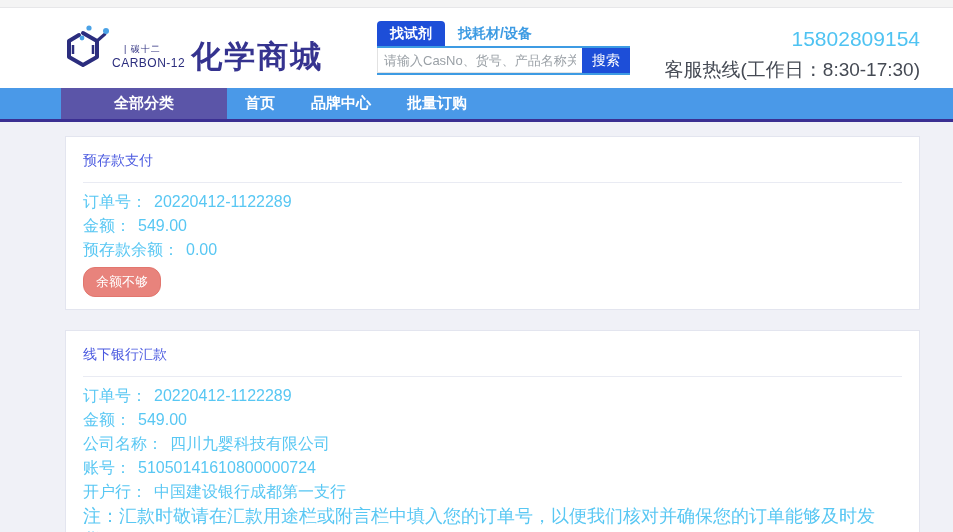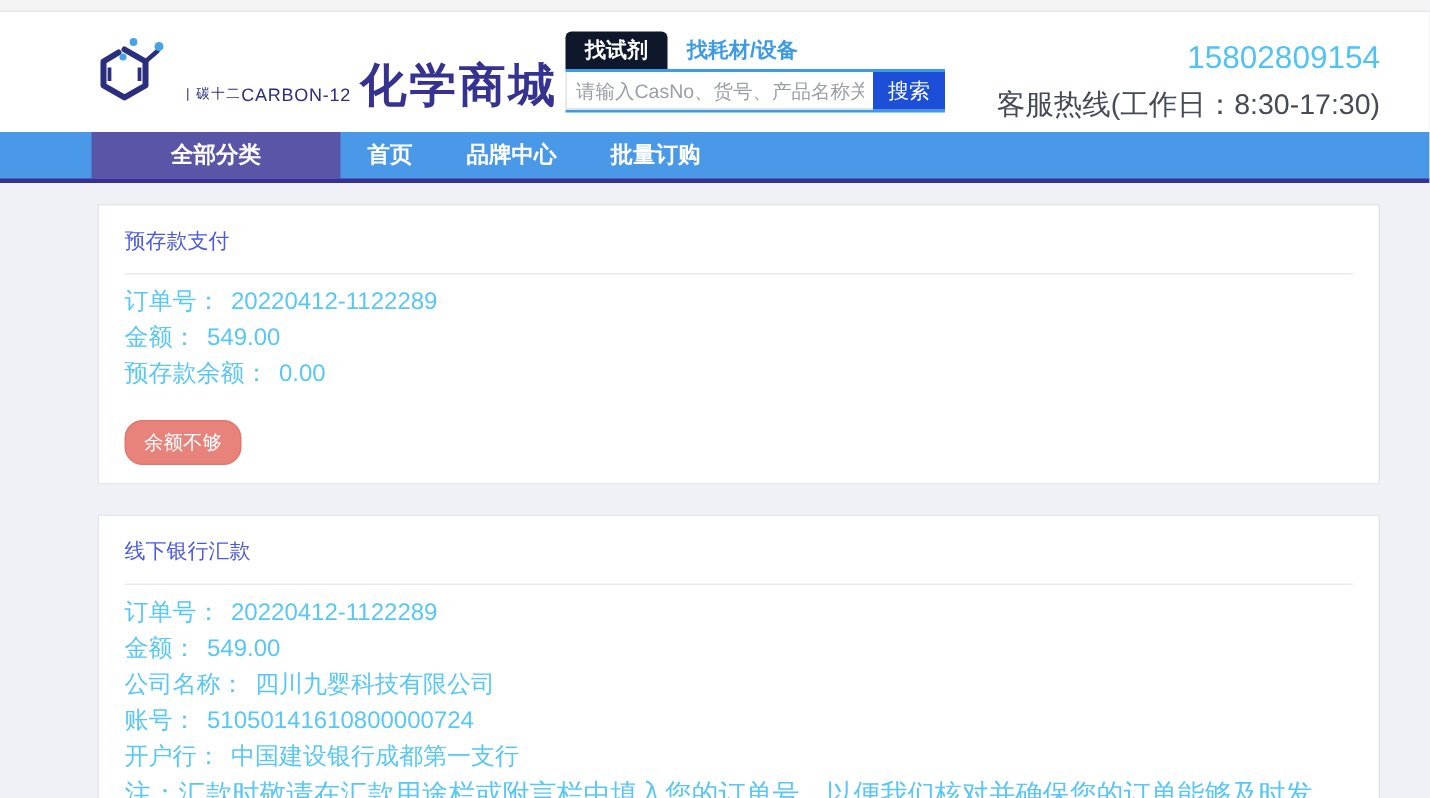--- a/index.html
+++ b/index.html
@@ -7,31 +7,31 @@
               font-family:"Liberation Sans", sans-serif; }
 
   
   .top-strip { height:8px; background:#f4f4f4; border-bottom:1px solid #e7e7e9; }
 
   
   .header { position:relative; height:80px; background:#ffffff; }
 
   .logo { position:absolute; left:58px; top:16px; display:flex; align-items:flex-end; cursor:pointer; }
   .logo-icon { display:block; width:52px; height:48px; }
-  .logo-mid { display:flex; flex-direction:row; align-items:flex-start; margin-left:2px; padding-bottom:2px; }
+  .logo-mid { display:flex; flex-direction:column; align-items:flex-start; margin-left:2px; padding-bottom:2px; }
   .brand-tag { font-size:9px; color:#2b2d7e; letter-spacing:1px; padding-left:12px; }
   .brand-en { font-size:12px; font-weight:normal; color:#2b2d7e; letter-spacing:0.5px; }
   .brand-cn { font-size:31px; font-weight:bold; color:#35338f; margin-left:6px; line-height:1;
               font-family:"Liberation Serif", serif; letter-spacing:2px; }
 
   
   .search { position:absolute; left:377px; top:16px; width:253px; }
   .tabs { display:flex; align-items:flex-end; border-bottom:2px solid #3d9be3; height:24px; }
   .tab { font-size:14px; font-weight:bold; padding:4px 13px 3px; cursor:pointer; }
-  .tab.active { background:#0f172a; color:#ffffff; border-radius:4px 4px 0 0; }
+  .tab.active { background:#1d4ed8; color:#ffffff; border-radius:4px 4px 0 0; }
   .tab.plain { color:#3d9be3; }
   .search-row { display:flex; border-bottom:2px solid #3d9be3; }
   .search-row input { flex:1; min-width:0; height:25px; border:1px solid #e2e2e2; border-top:none; border-right:none;
                       padding:0 6px; font-size:13px; color:#333; outline:none;
                       font-family:"Liberation Sans", sans-serif; }
   .search-row input::placeholder { color:#9aa0a6; }
   .search-btn { width:48px; height:25px; background:#1d4ed8; color:#fff; border:none; font-size:14px;
                 font-weight:normal; cursor:pointer; font-family:"Liberation Sans", sans-serif; }
 
   
@@ -48,21 +48,21 @@
   .nav-item:first-of-type { margin-left:0; }
 
   
   .main { padding:14px 0 0 65px; }
   .card { width:855px; background:#ffffff; border:1px solid #e3e5ef; padding:14px 17px 12px; }
   .card + .card { margin-top:20px; }
   .card-title { font-size:14px; font-weight:normal; color:#4b5ae0; line-height:18px; }
   .card-divider { border:none; border-top:1px solid #e9ebf3; margin:13px 0 7px; }
   .info-row { font-size:16px; color:#58c7f3; line-height:24px; }
   .info-row .val { margin-left:7px; }
-  .danger-btn { margin-top:18px; background:#e8837c; border:1px solid #e2766e; border-radius:12px;
+  .danger-btn { margin-top:5px; background:#e8837c; border:1px solid #e2766e; border-radius:12px;
                 color:#fff; font-size:13px; padding:5px 12px; cursor:pointer;
                 font-family:"Liberation Sans", sans-serif; }
   .note-row { font-size:18px; color:#58c7f3; line-height:24px; }
 </style>
 </head>
 <body>
 
 <div class="top-strip"></div>
 
 <header class="header">

